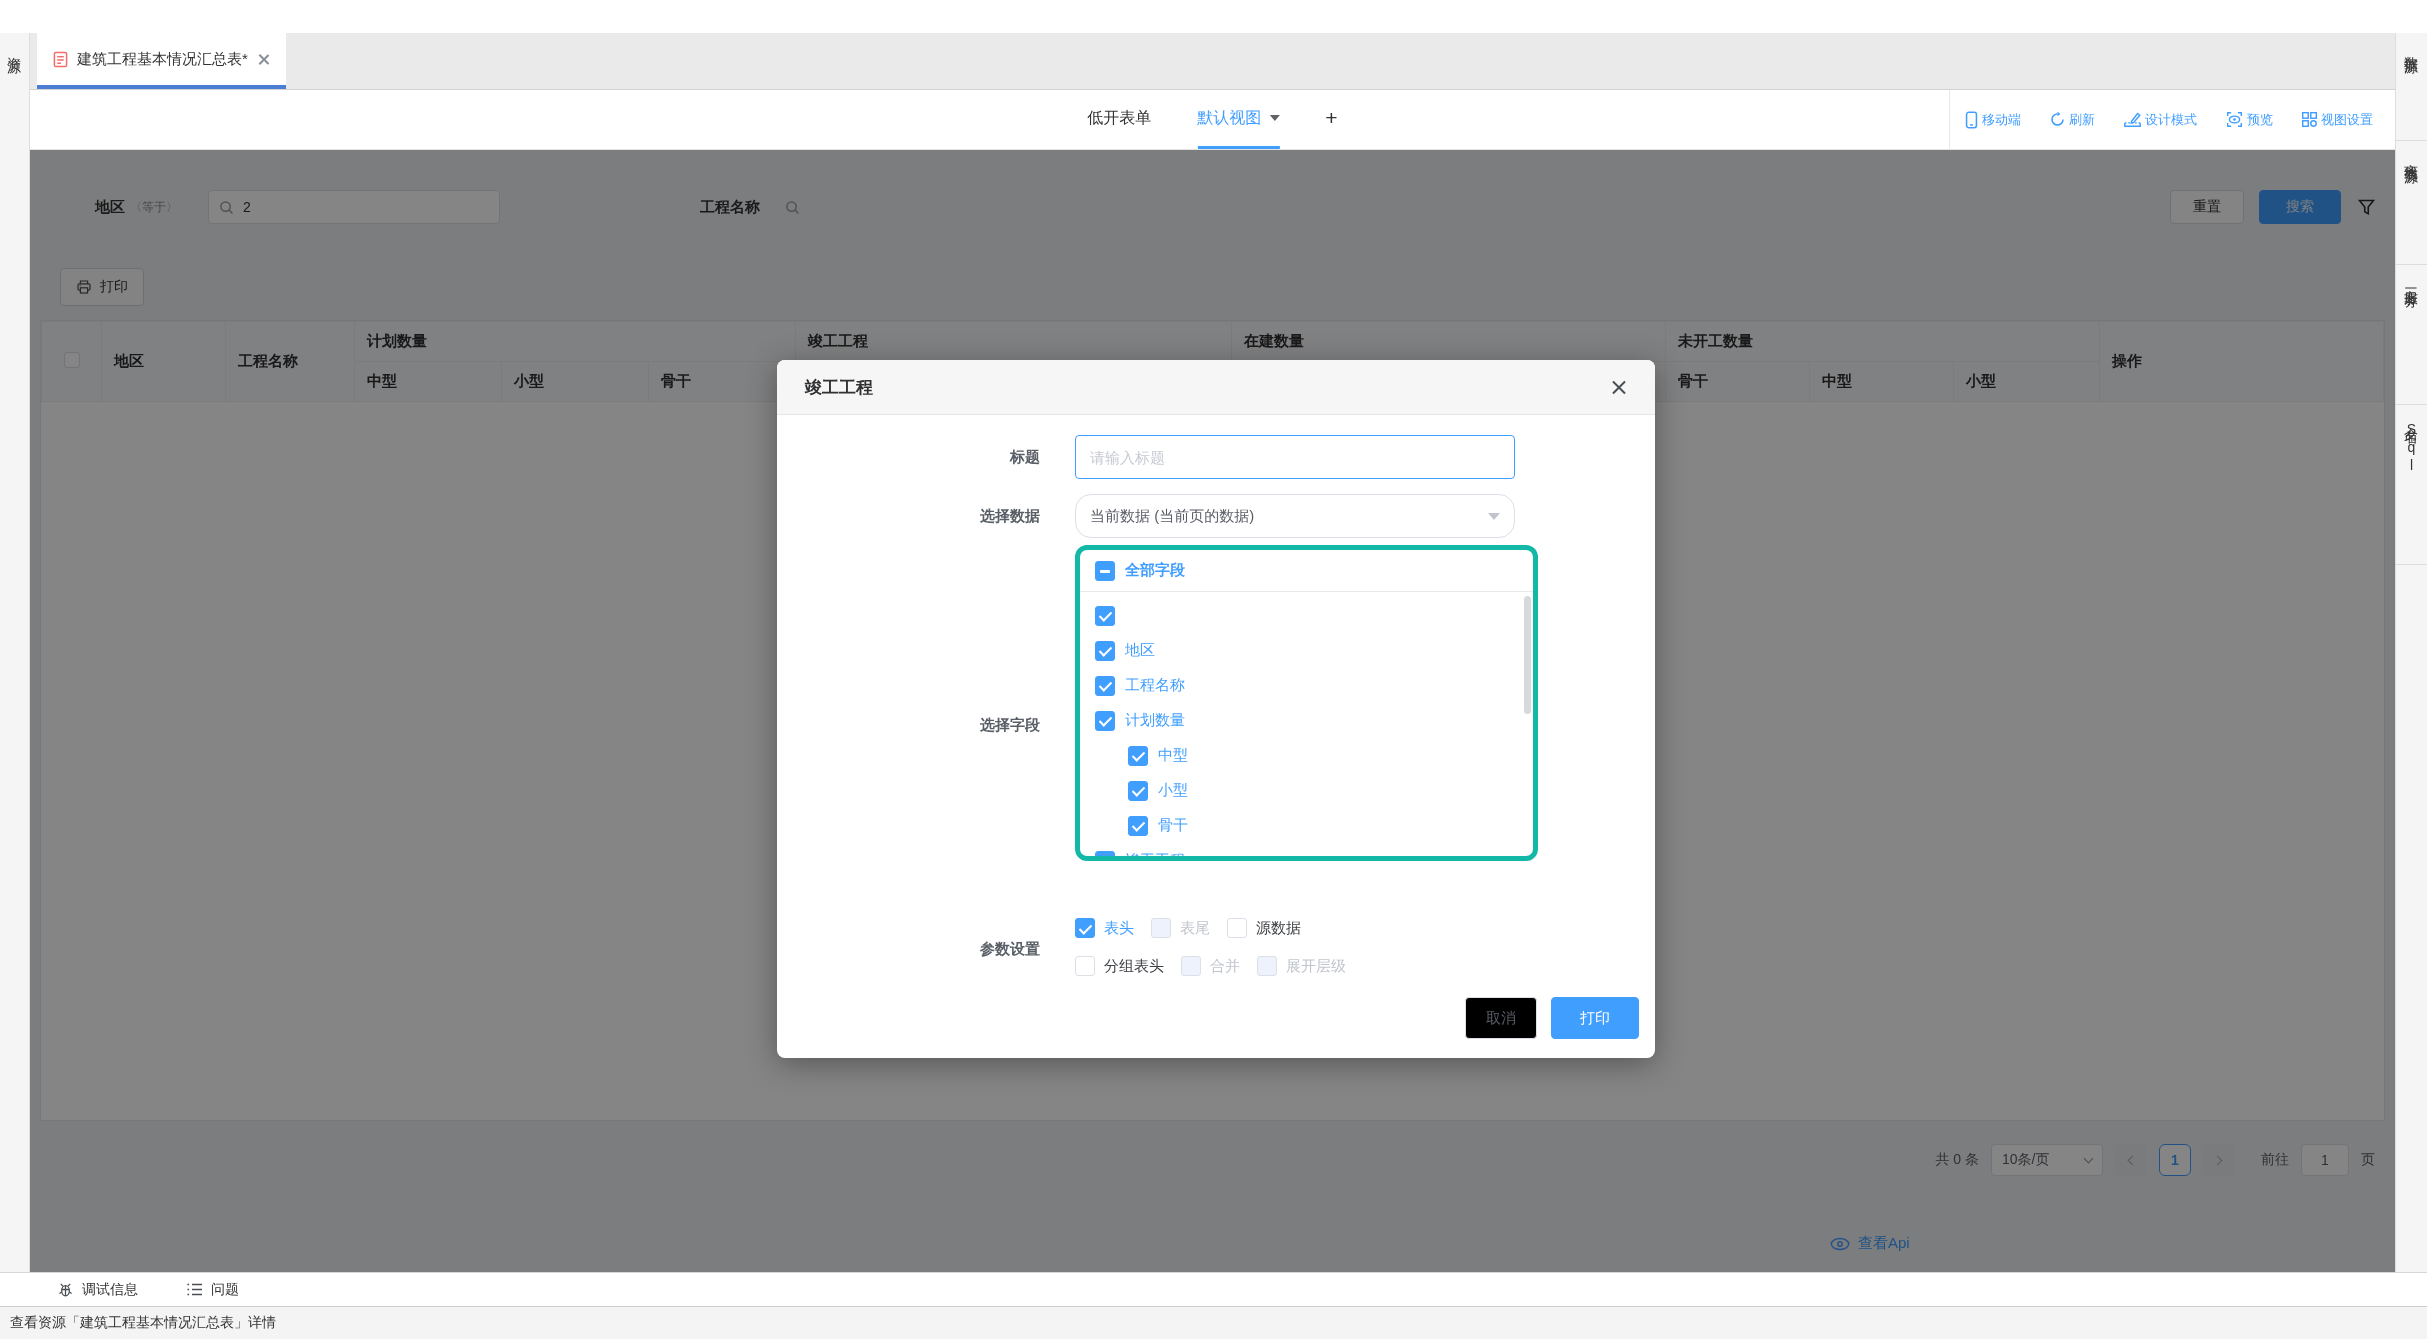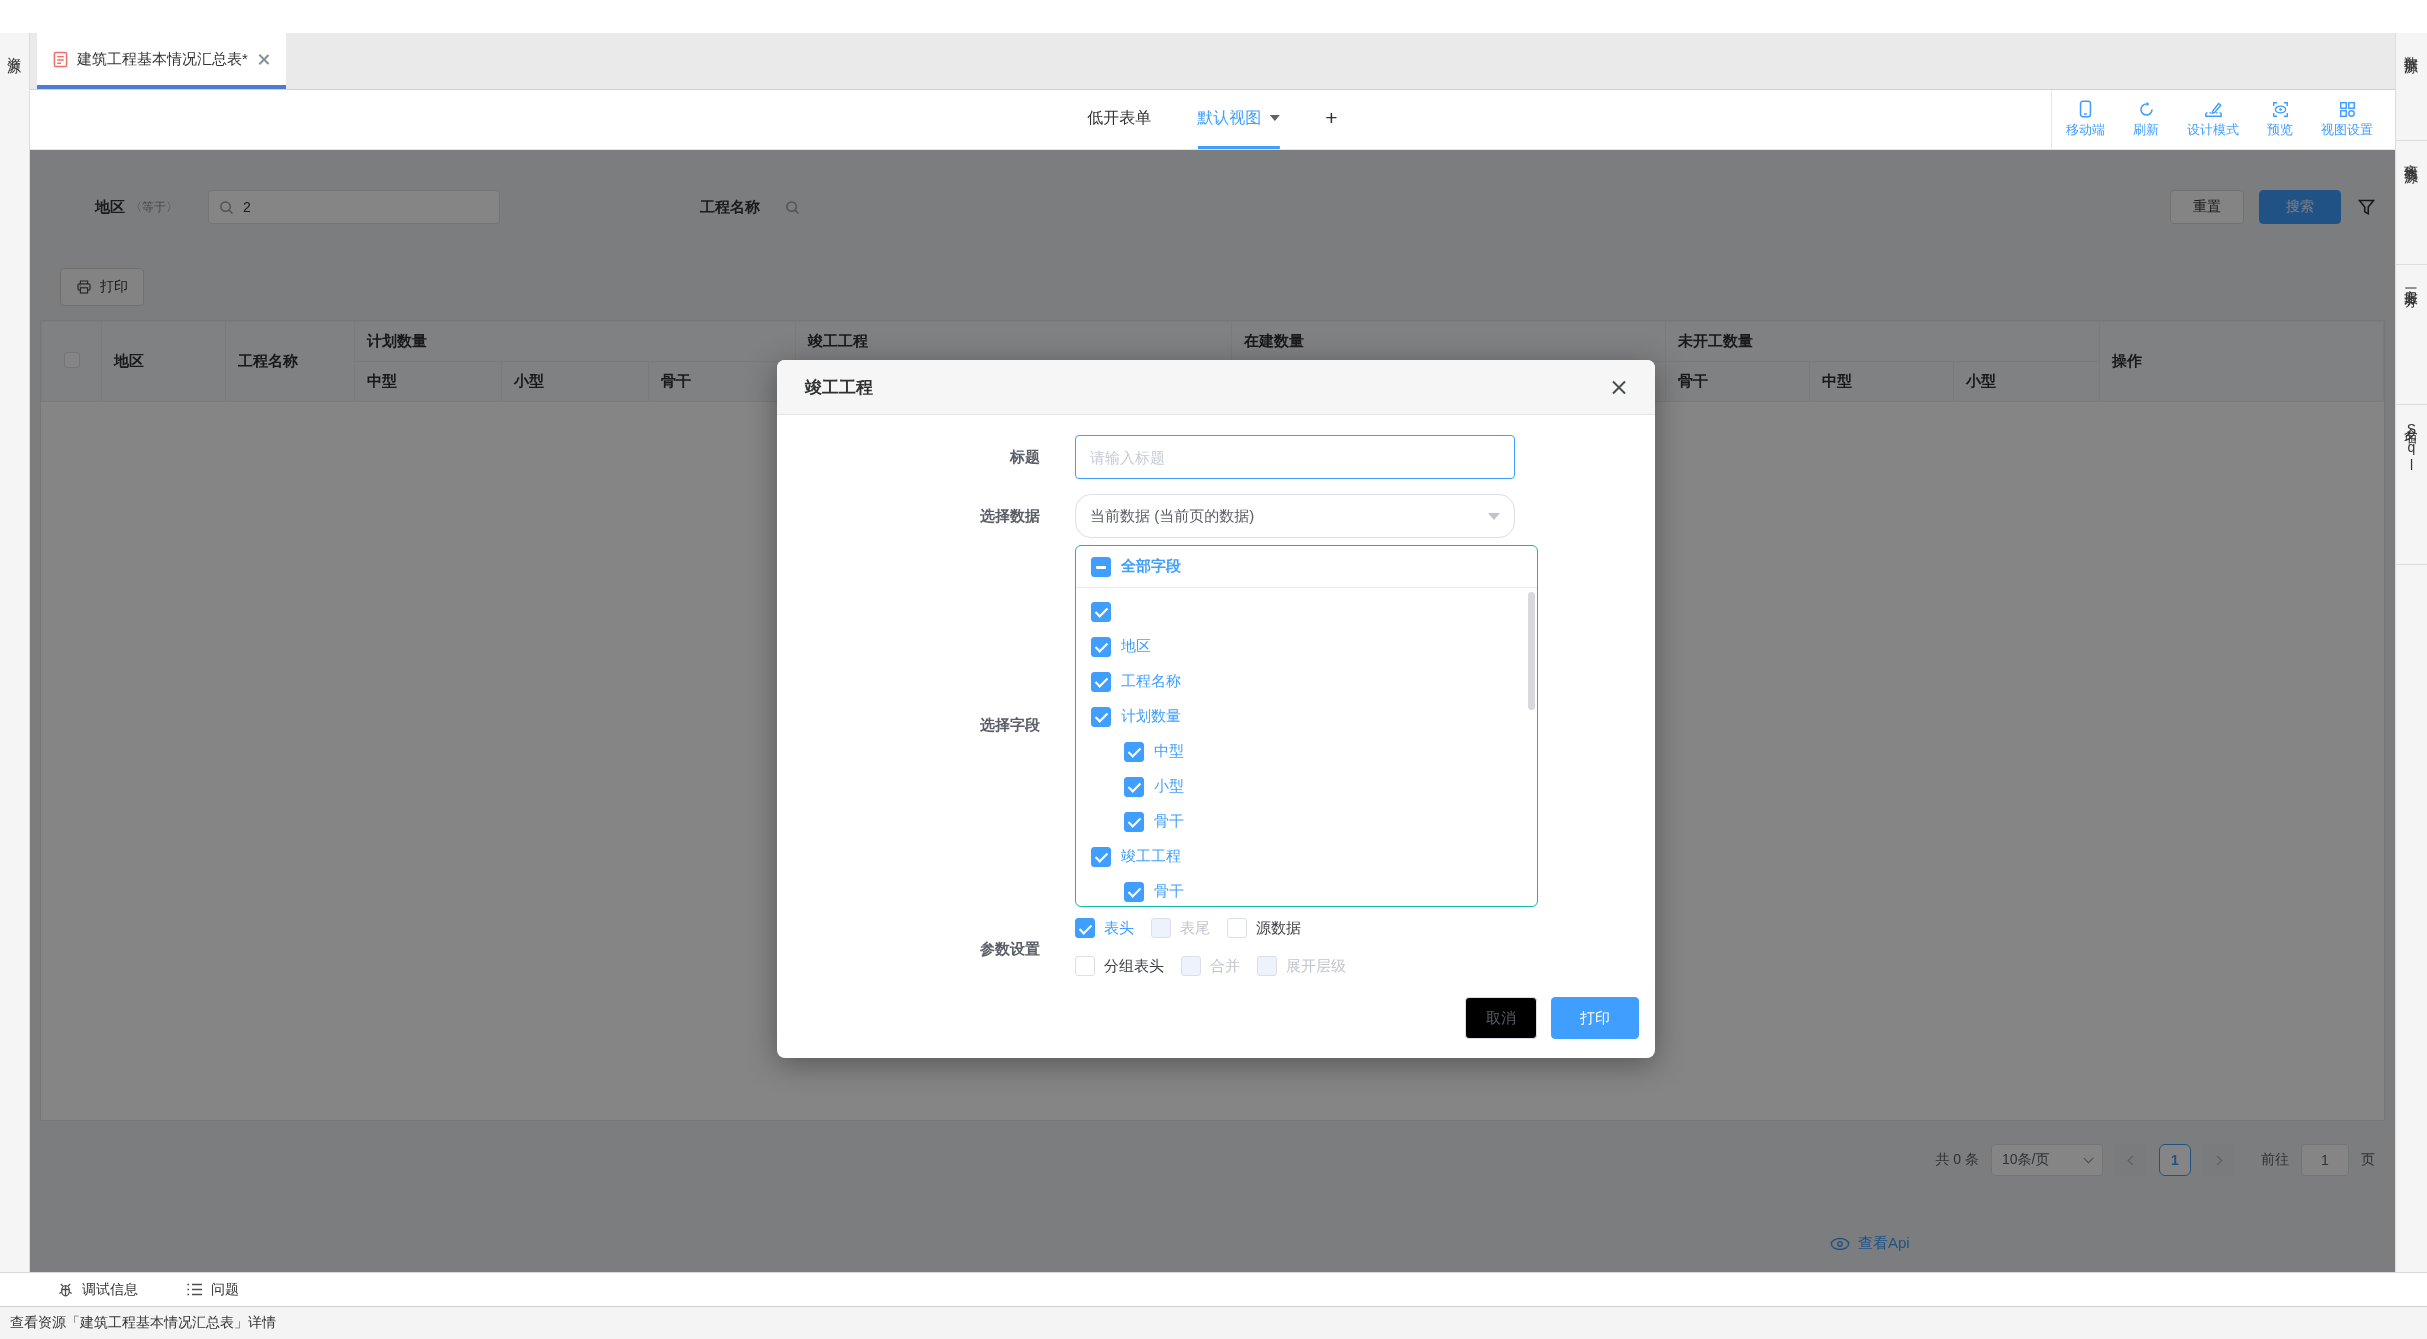--- a/index.html
+++ b/index.html
@@ -41,21 +41,21 @@
   
   .viewbar { position:absolute; left:30px; right:32px; top:90px; height:60px;
     background:#fff; border-bottom:1px solid #e3e3e3; z-index:2; }
   .vb-center { position:absolute; left:50%; transform:translateX(-50%); top:0; height:100%;
     display:flex; align-items:stretch; gap:46px; }
   .vb-item { display:flex; align-items:center; gap:8px; font-size:16px; color:#333; border-bottom:3px solid transparent; cursor:default;}
   .vb-item.active { color:#409eff; border-bottom-color:#409eff; }
   .caret-down { width:0; height:0; border-left:5px solid transparent; border-right:5px solid transparent; border-top:6px solid #606266; }
   .vb-plus { font-size:21px; color:#333; }
   .vb-actions { position:absolute; right:0; top:0; height:100%; display:flex; border-left:1px solid #e8e8e8; padding-right:8px;}
-  .vb-act { display:flex; flex-direction:column; align-items:center; justify-content:center; gap:3px; padding:0 14px; color:#409eff; }
+  .vb-act { display:flex; flex-direction:row; align-items:center; justify-content:center; gap:3px; padding:0 14px; color:#409eff; }
   .vb-act .lbl { font-size:13px; }
 
   
   .content { position:absolute; left:30px; right:32px; top:150px; bottom:67px;
     background:#eef0f3; overflow:hidden; }
   .dim { position:absolute; inset:0; background:rgba(0,0,0,0.48); z-index:5; }
 
   .filterbar { position:absolute; left:0; right:0; top:40px; height:34px; display:flex; align-items:center; }
   .f-label { font-size:15px; font-weight:bold; color:#333; }
   .f-op { font-size:12px; color:#8a8a8a; margin:0 8px 0 5px; }
@@ -127,22 +127,22 @@
     font-weight:bold; color:#5a5e66; }
   .dlg-ctl { position:absolute; left:298px; width:440px; }
   .txt-input { height:44px; width:100%; border:1.5px solid #409eff; border-radius:4px;
     font-size:15px; color:#333; padding:0 14px; font-family:inherit; outline:none; }
   .txt-input::placeholder { color:#c6cad3; }
   .sel { height:44px; border:1px solid #dcdfe6; border-radius:16px; display:flex; align-items:center;
     padding:0 14px; font-size:15px; color:#5a5e66; }
   .sel .caret { margin-left:auto; width:0; height:0; border-left:6px solid transparent;
     border-right:6px solid transparent; border-top:7px solid #c0c4cc; }
 
-  .tree { position:absolute; left:298px; top:185px; width:463px; height:362px;
-    border:1px solid #14b8a6; border-radius:6px; overflow:hidden; }
+  .tree { position:absolute; left:298px; top:185px; width:463px; height:316px;
+    border:5px solid #14b8a6; border-radius:12px; overflow:hidden; }
   .tree-head { height:42px; display:flex; align-items:center; gap:10px; padding-left:15px;
     border-bottom:1px solid #e8eaee; }
   .tree-head .lbl { font-size:15px; font-weight:bold; color:#409eff; }
   .tree-body { position:relative; padding-top:6px; }
   .t-item { height:35px; display:flex; align-items:center; gap:10px; padding-left:15px; }
   .t-item.ind1 { padding-left:48px; }
   .t-item .lbl { font-size:15px; color:#409eff; }
   .t-scroll { position:absolute; right:2px; top:46px; width:7px; height:118px; background:#d7d9dd; border-radius:4px; }
 
   .param-row { position:absolute; left:298px; display:flex; align-items:center; gap:17px; }

